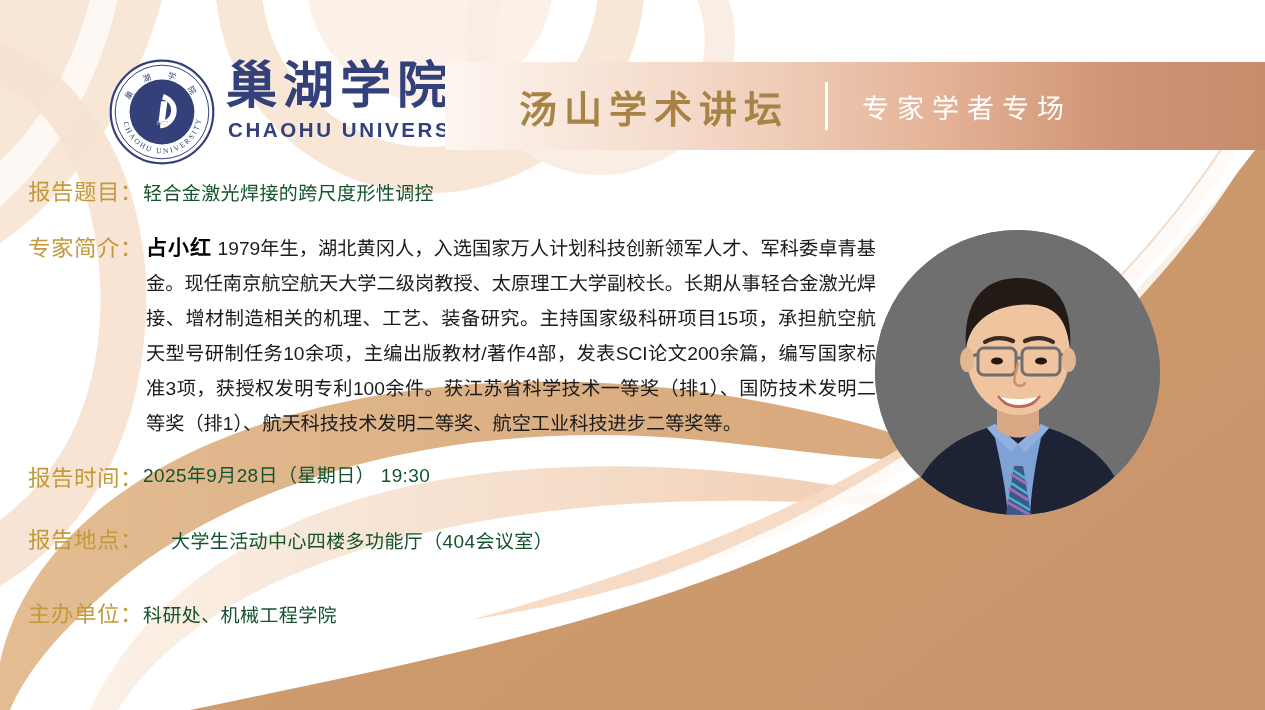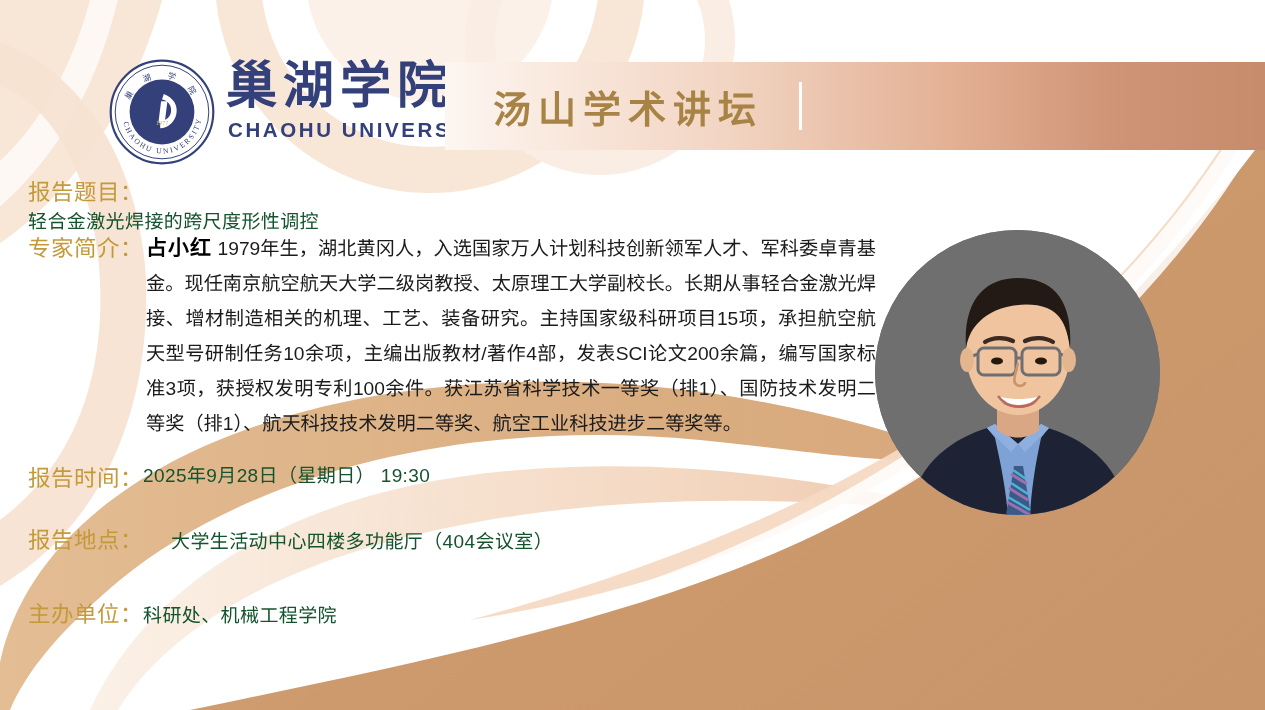--- a/index.html
+++ b/index.html
@@ -89,21 +89,21 @@
         #c78c6c 100%);
     display: flex;
     align-items: center;
   }
   .banner-main {
     font-family: "DejaVu Serif", "Liberation Serif", serif;
     font-size: 38px;
     font-weight: 700;
     color: #a78345;
     letter-spacing: 7px;
-    margin-left: 48px;
+    margin-left: 74px;
     white-space: nowrap;
   }
   .banner-divider {
     width: 3px;
     height: 48px;
     background: #ffffff;
     margin-left: 36px;
   }
   .banner-sub {
     font-family: "DejaVu Serif", "Liberation Serif", serif;
@@ -137,21 +137,21 @@
   }
   .value-strong {
     color: #14532d;
     font-size: 19px;
     font-weight: 400;
     white-space: nowrap;
     letter-spacing: 0.4px;
   }
 
   
-  #row-title { left: 28px; top: 12px; align-items: baseline; flex-direction: column; }
+  #row-title { left: 28px; top: 12px; align-items: baseline; }
 
   
   #row-bio { left: 28px; top: 68px; width: 860px; align-items: flex-start; }
   .bio-body {
     width: 730px;
     margin-left: 3px;
     font-size: 19.2px;
     line-height: 35px;
     color: #1b1b1b;
     text-align: justify;
@@ -273,20 +273,21 @@
       </svg>
       <div class="logo-text">
         <div class="logo-cn">巢湖学院</div>
         <div class="logo-en">CHAOHU  UNIVERSITY</div>
       </div>
     </div>
 
     <div class="banner">
       <div class="banner-main">汤山学术讲坛</div>
       <div class="banner-divider"></div>
+      <div class="banner-sub">专家学者专场</div>
     </div>
   </div>
 
   <div class="content">
 
     <div class="row" id="row-title">
       <span class="label">报告题目：</span>
       <span class="value-strong">轻合金激光焊接的跨尺度形性调控</span>
     </div>
 

